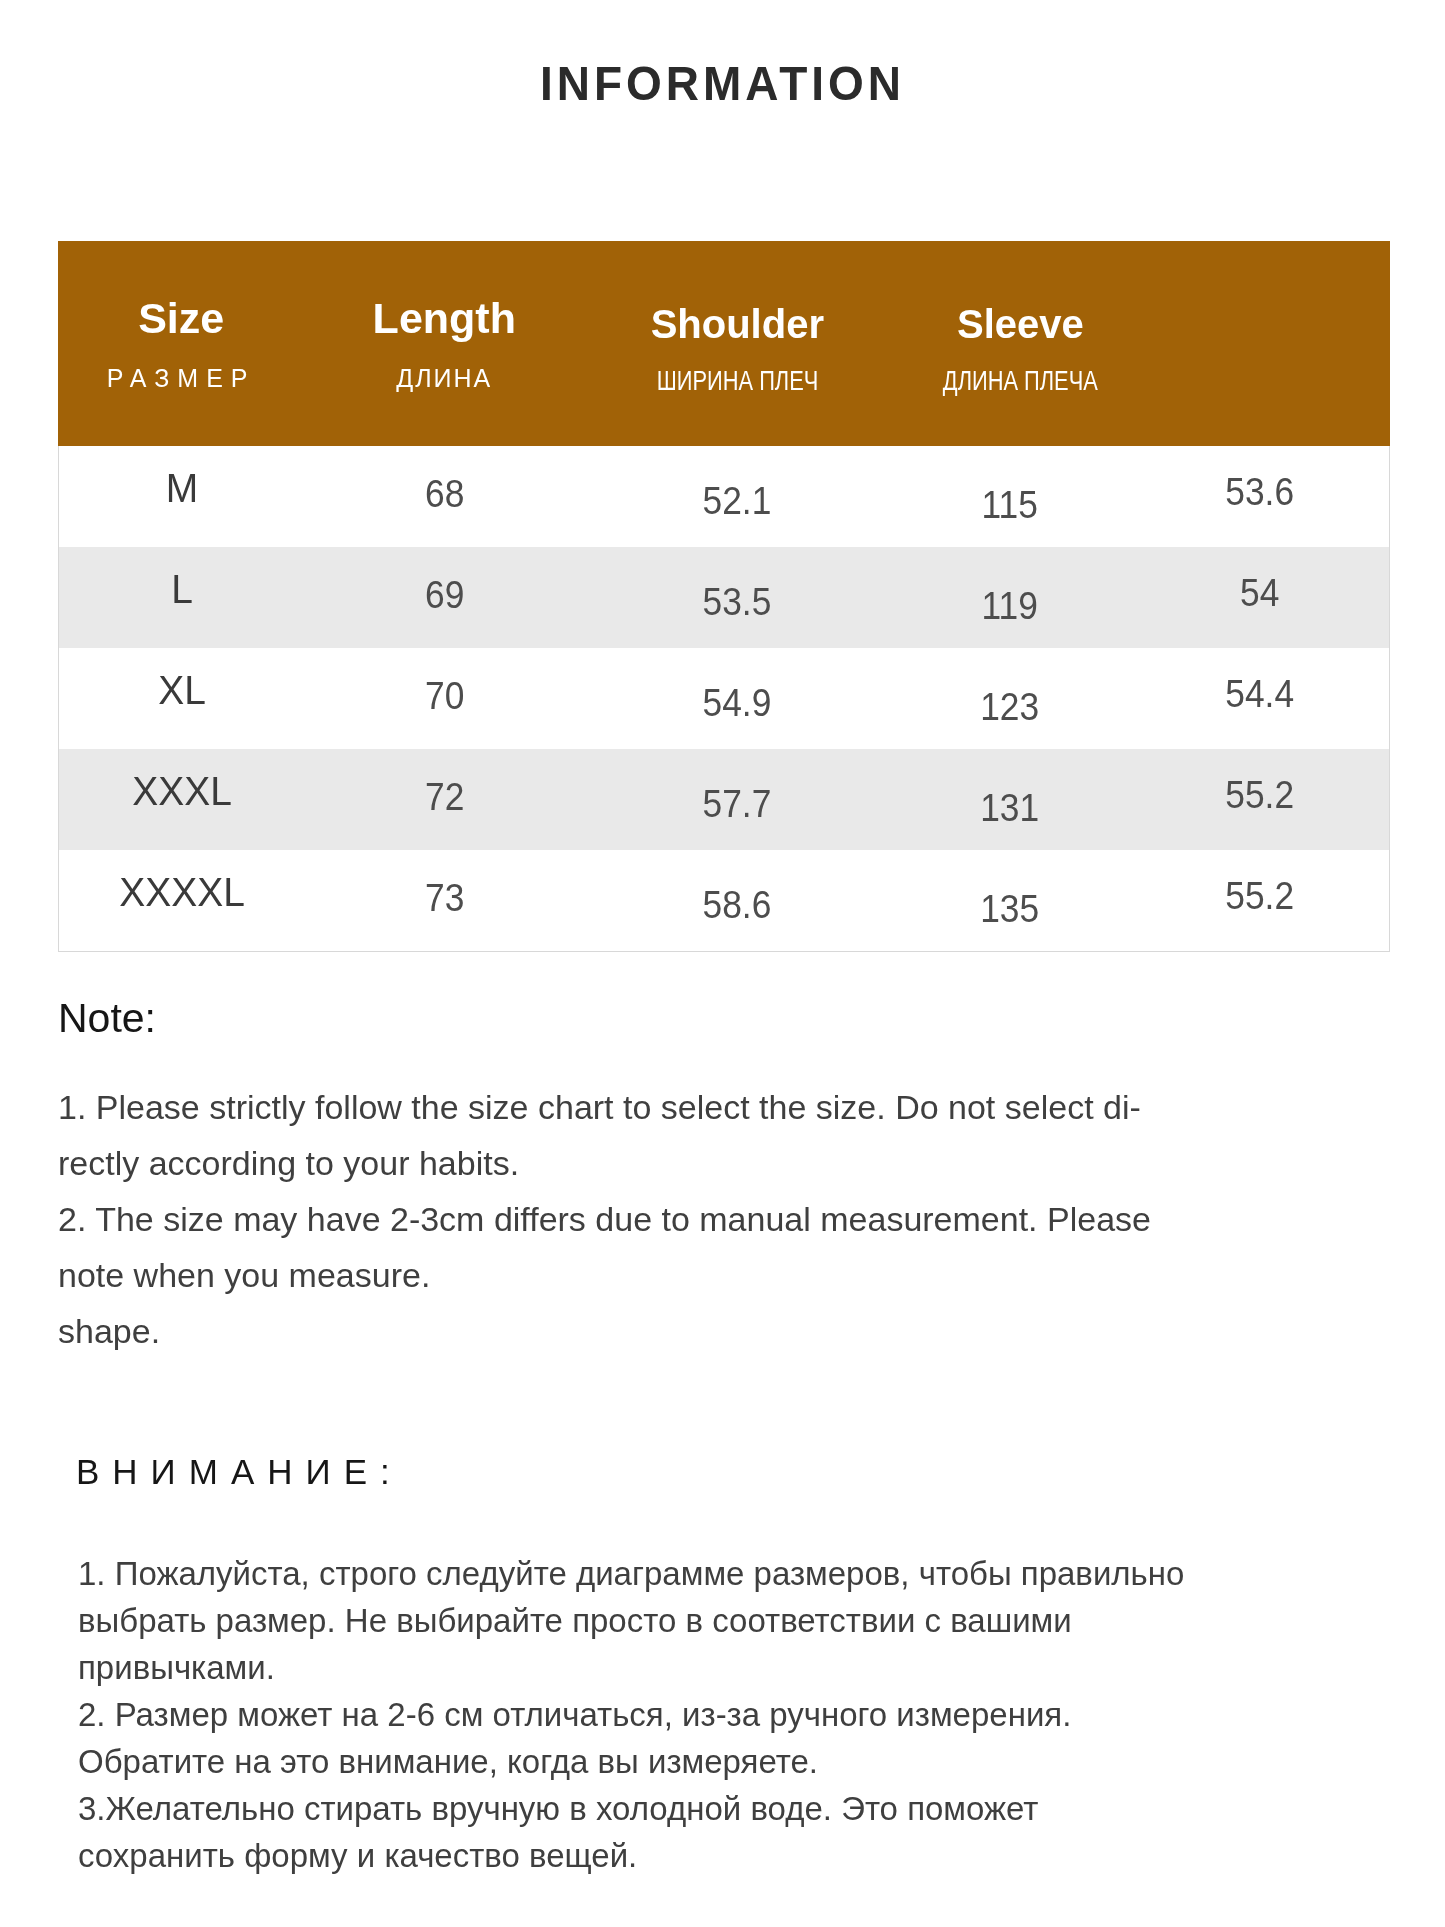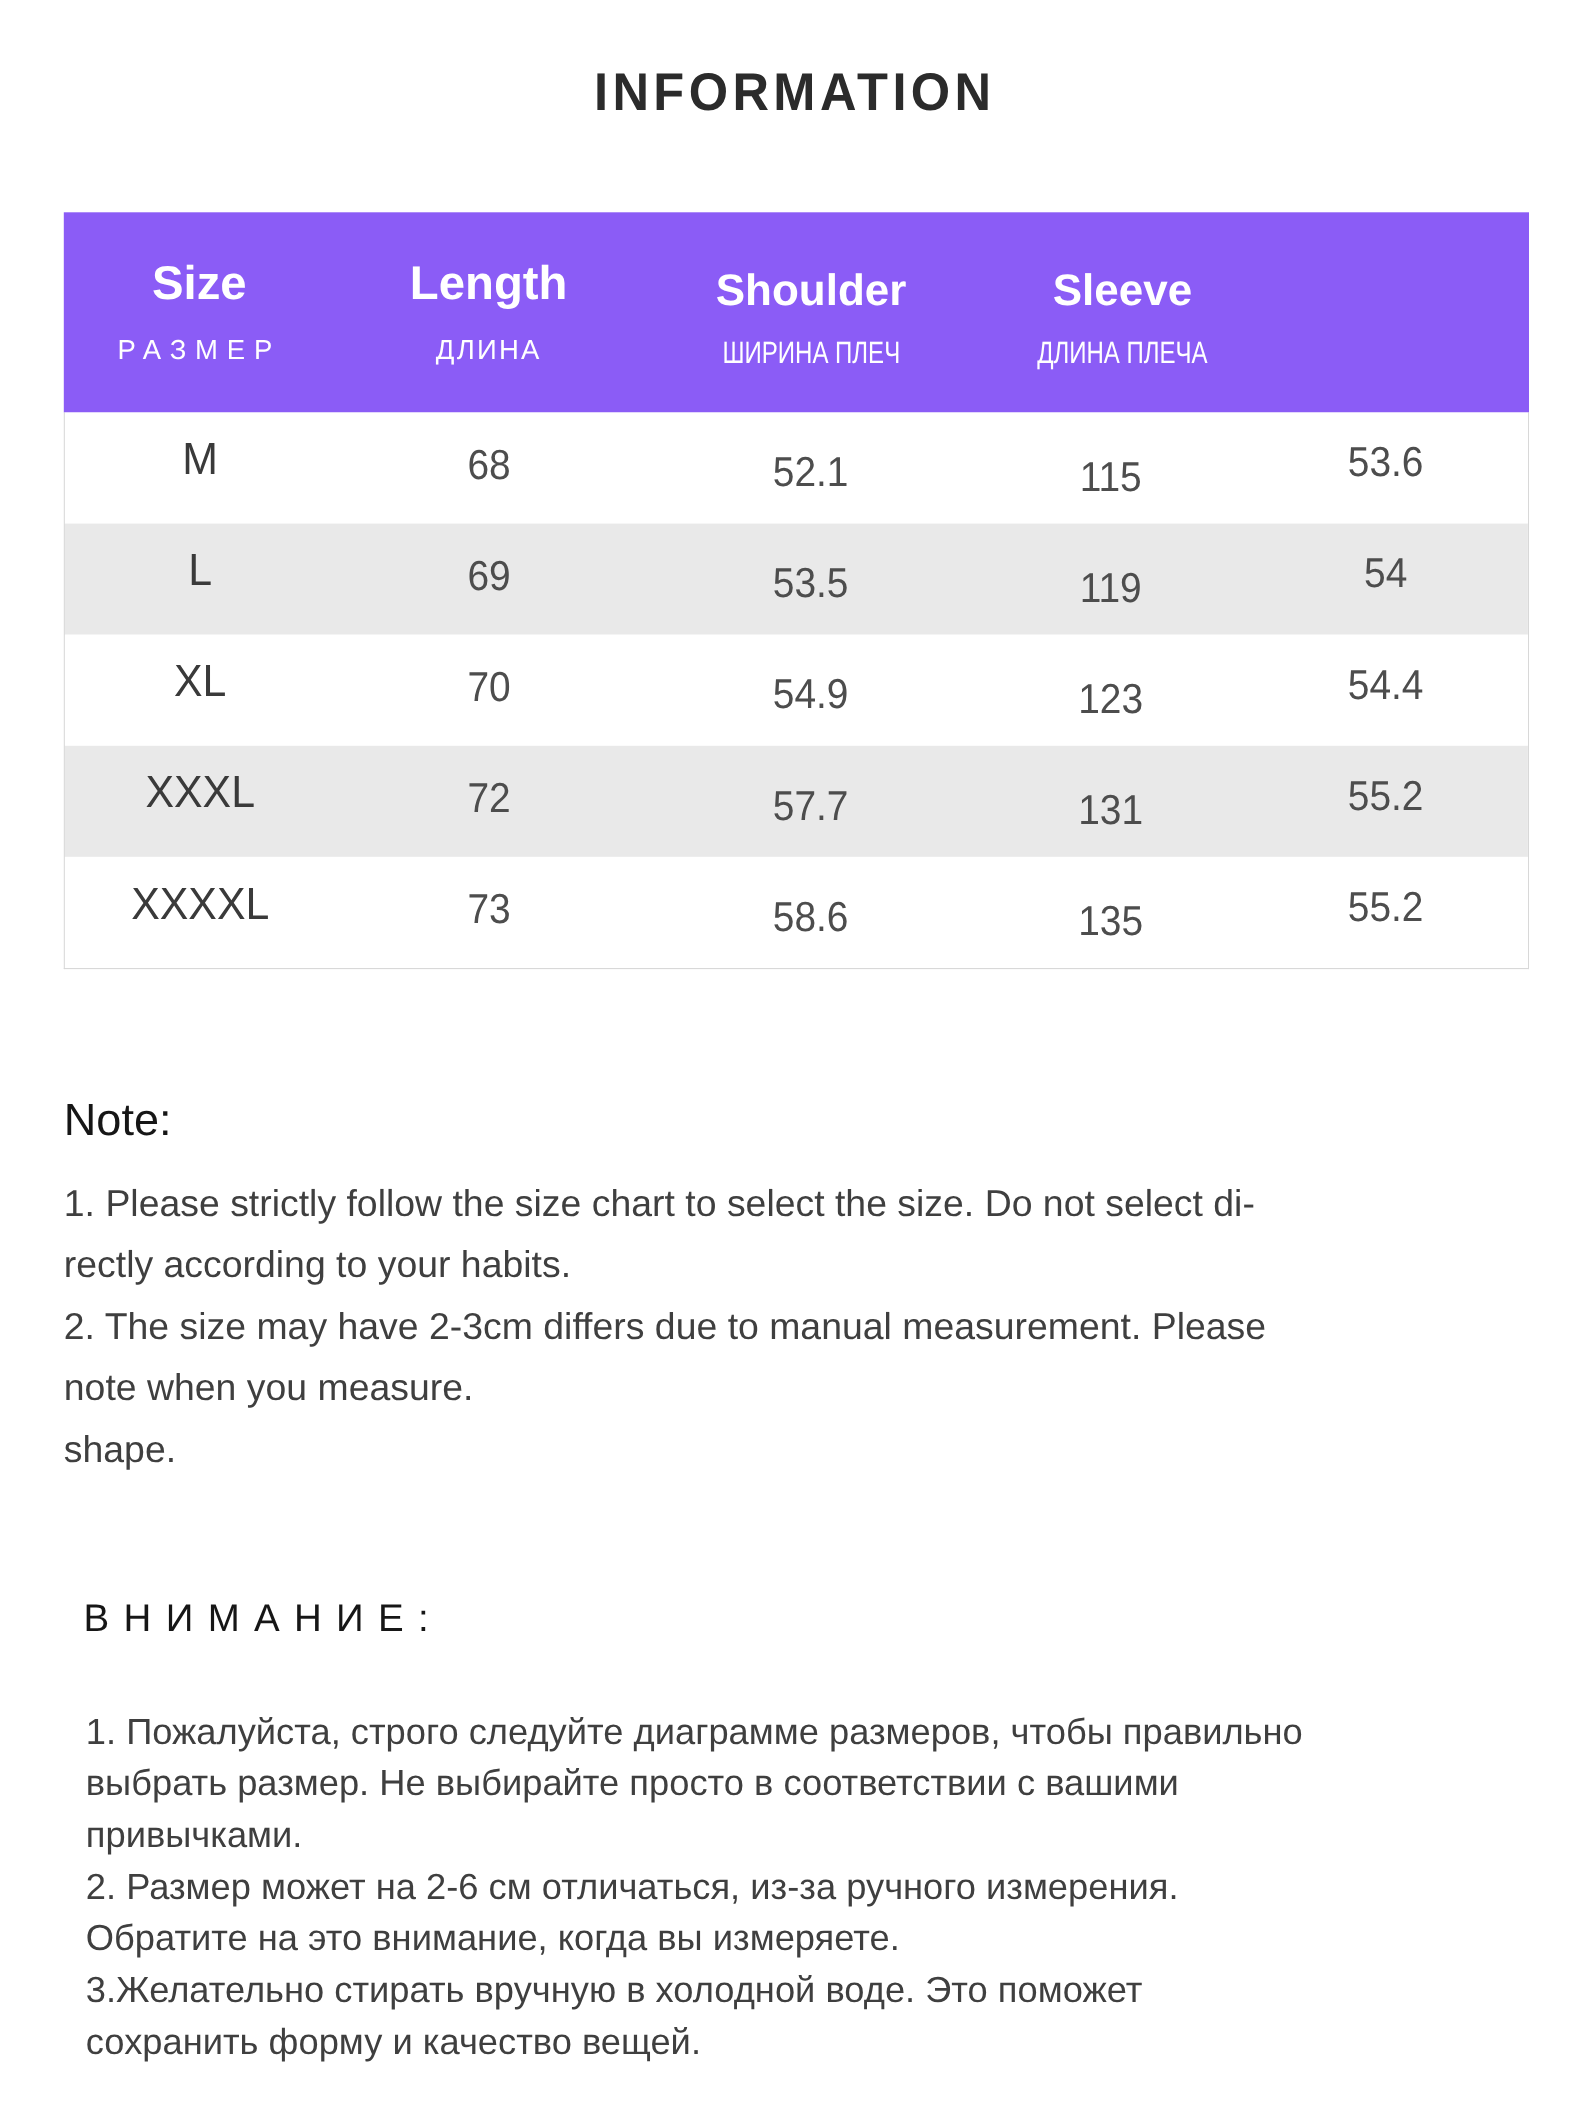--- a/index.html
+++ b/index.html
@@ -30,23 +30,24 @@
   }
   
   .size-table {
     position: absolute;
     left: 58px;
     top: 193px;
     width: 1332px;
   }
   .thead {
     display: flex;
-    height: 182px;
-    background: #8b5cf6;
+    height: 205px;
+    background: #a16207;
     color: #ffffff;
+    margin-top: 48px;
   }
   .th {
     display: flex;
     flex-direction: column;
     align-items: center;
     justify-content: center;
     gap: 26px;
     box-sizing: border-box;
   }
   .col1 { width: 18.5%; }
@@ -98,21 +99,21 @@
   }
   .notes-en { top: 995px; }
   .notes-ru { top: 1452px; }
   .note-heading {
     margin: 0;
     font-weight: 400;
     color: #161616;
   }
   .notes-en .note-heading {
     font-size: 41px;
-    margin-bottom: 24px;
+    margin-bottom: 37px;
   }
   .notes-ru .note-heading {
     font-size: 35px;
     letter-spacing: 13px;
     padding-left: 18px;
     margin-bottom: 58px;
   }
   .note-line {
     color: #3f3f3f;
   }

